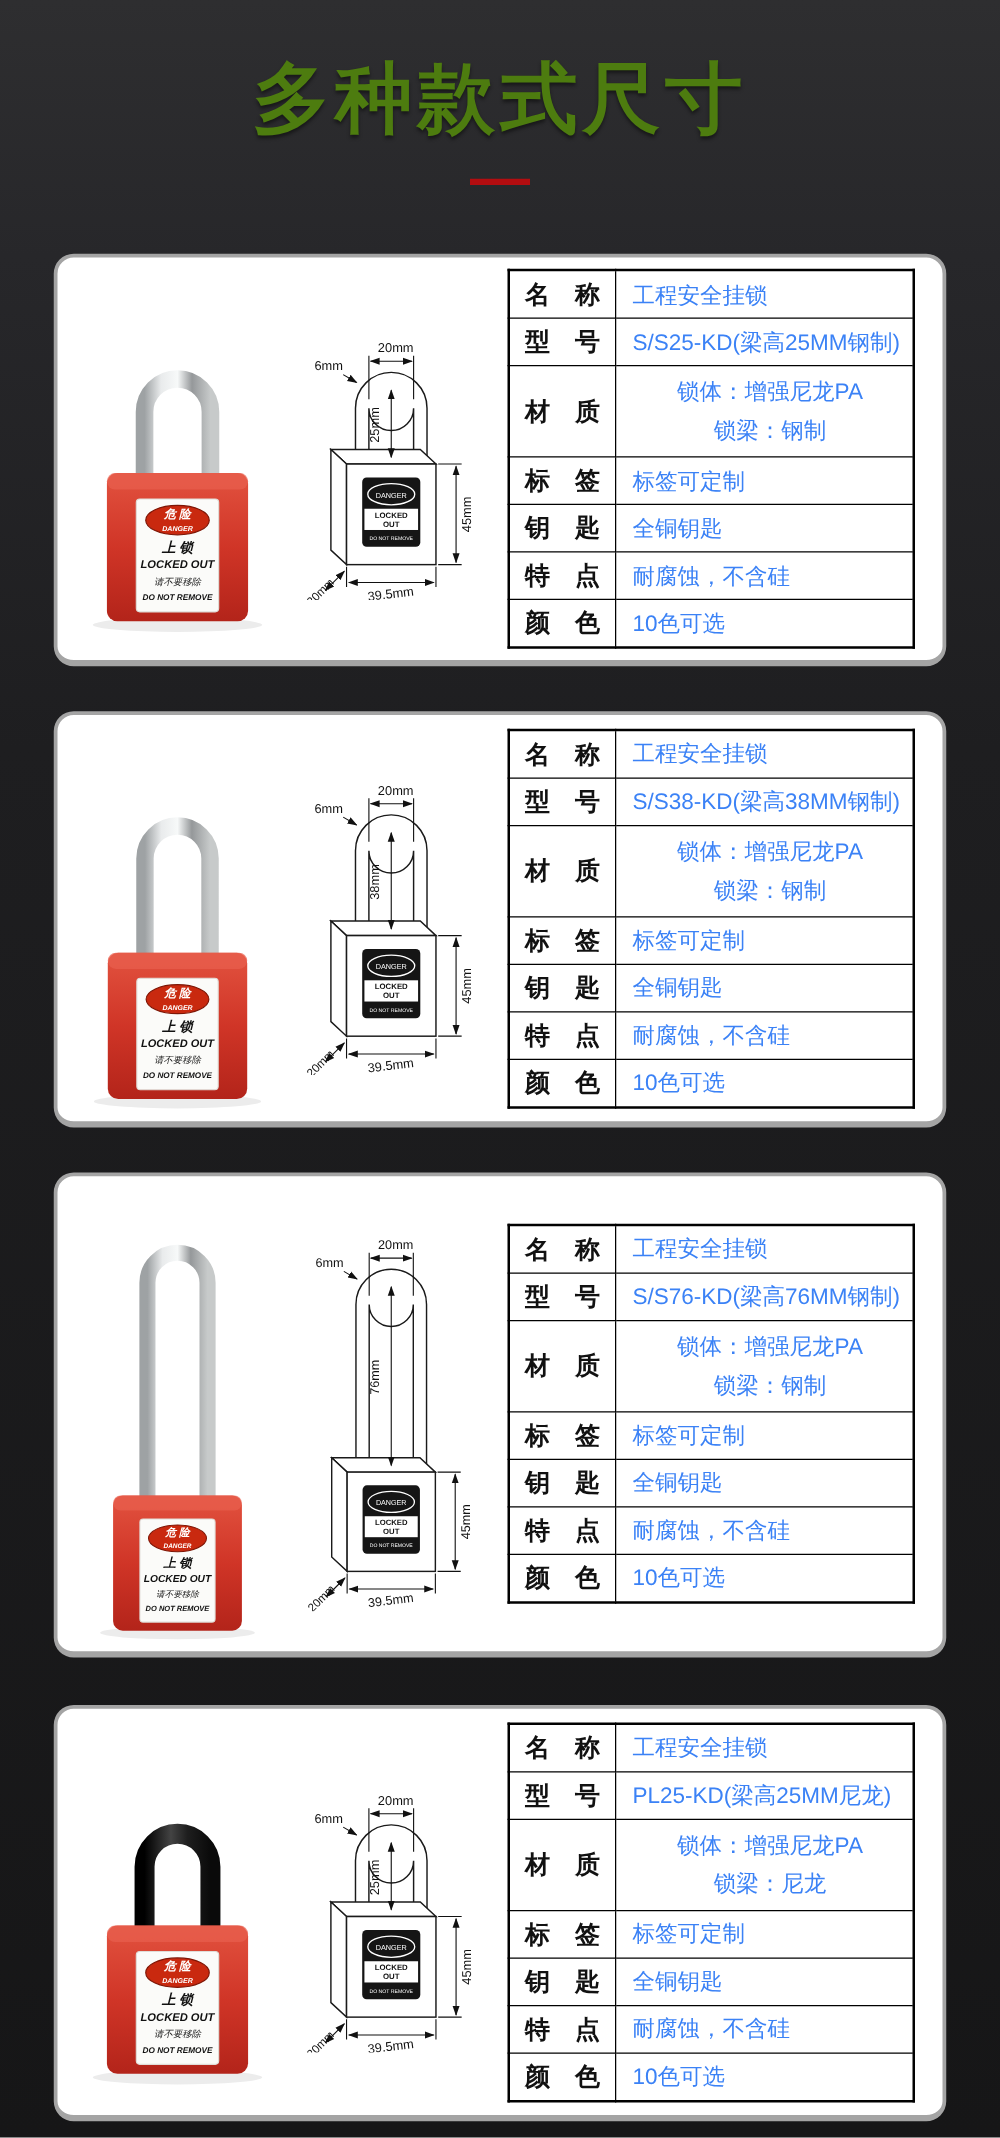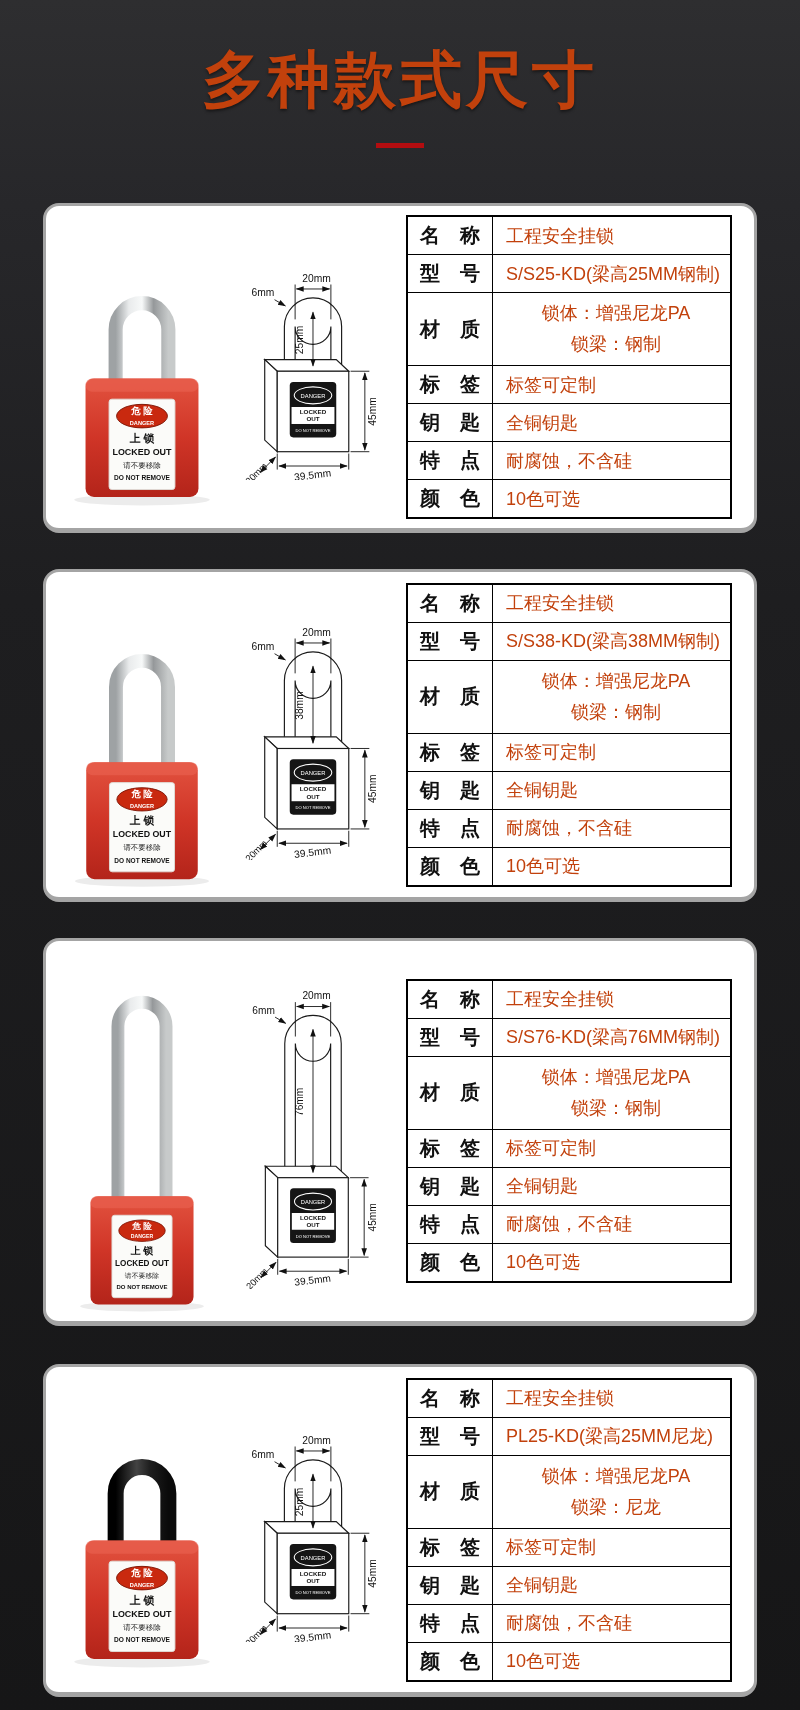--- a/index.html
+++ b/index.html
@@ -4,47 +4,47 @@
 <style>
   html,body{margin:0;padding:0;}
   body{
     width:800px;height:1710px;
     background:linear-gradient(180deg,#2e2e30 0%,#27272a 12%,#1e1e20 35%,#161617 100%);
     font-family:"Liberation Sans",sans-serif;
     overflow:hidden;
   }
   .header{text-align:center;padding-top:44px;}
   .page-title{
-    margin:0;color:#c2410c;font-size:62px;font-weight:900;
+    margin:0;color:#4d7c0f;font-size:62px;font-weight:900;
     letter-spacing:4px;line-height:1.15;
     text-shadow:0 2px 3px rgba(0,0,0,.45);
   }
   .title-underline{width:48px;height:5px;margin:28px auto 0;background:#b30d10;}
 
   .card{
     width:714px;margin:0 auto 36px;box-sizing:border-box;
     background:#ffffff;border:3px solid #a4a4a4;border-bottom-width:5px;
     border-radius:16px;
     display:flex;align-items:center;
     padding:8px 6px 8px 10px;
   }
   .card.first{margin-top:55px;}
   .c1{min-height:330px;} .c2{min-height:332px;} .c3{min-height:380px;margin-bottom:38px;} .c4{min-height:333px;}
-  .photo-col{width:172px;display:flex;justify-content:center;align-items:flex-end;}
+  .photo-col{width:172px;display:flex;justify-content:center;align-items:flex-end;font-style:italic;}
   .draw-col{width:170px;display:flex;justify-content:center;align-items:center;}
   .table-col{margin-left:auto;margin-right:16px;}
 
   table.spec{border-collapse:collapse;width:326px;border:2.5px solid #000;}
   table.spec th,table.spec td{border:1.6px solid #000;}
   table.spec th{
     width:80px;font-size:20px;font-weight:bold;color:#111;
     text-align:center;padding:5px 2px;white-space:nowrap;
   }
   table.spec td{
-    font-size:18px;color:#c2410c;text-align:left;
+    font-size:18px;color:#3b82f6;text-align:left;
     padding:5px 4px 5px 13px;white-space:nowrap;
   }
   td.mat div{line-height:31px;text-align:center;}
   svg text{font-family:"Liberation Sans",sans-serif;}
 </style>
 </head>
 <body>
 
 <div class="header">
   <h1 class="page-title">多种款式尺寸</h1>

